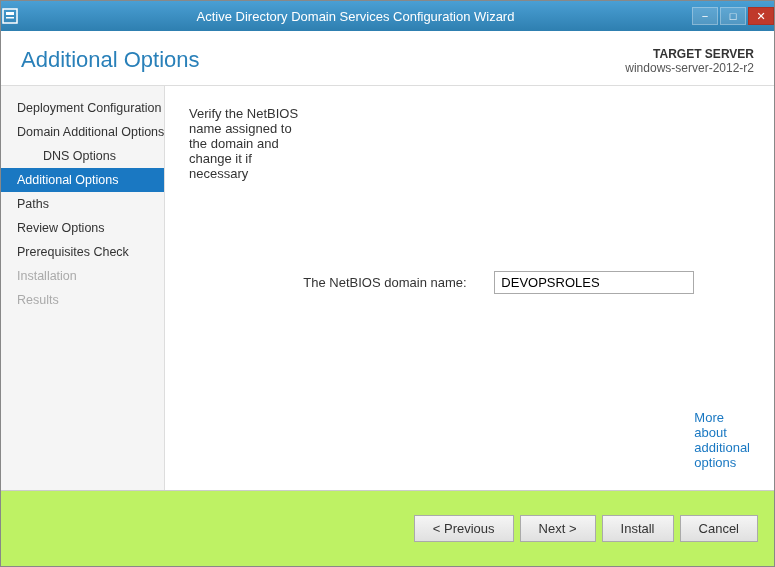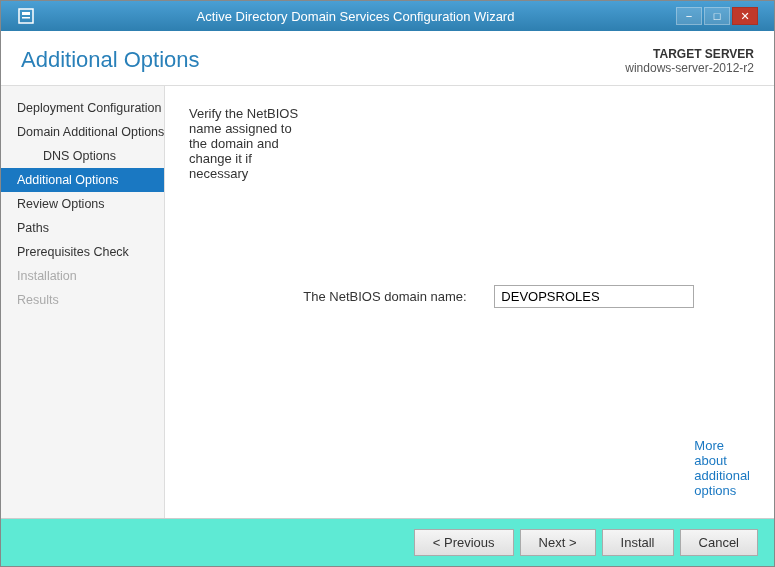--- a/index.html
+++ b/index.html
@@ -19,21 +19,21 @@
       display: flex;
       flex-direction: column;
       background: #fff;
       box-shadow: 2px 2px 8px rgba(0,0,0,0.4);
     }
     .titlebar {
       background: linear-gradient(to bottom, #4a9fd4, #2e7fb0);
       color: white;
       font-size: 13px;
       font-weight: normal;
-      padding: 6px 16px;
+      padding: 6px 0;
       display: flex;
       align-items: center;
       justify-content: space-between;
       user-select: none;
       flex-shrink: 0;
     }
     .titlebar-title {
       flex: 1;
       text-align: center;
       font-size: 13px;
@@ -165,23 +165,23 @@
       padding-top: 30px;
     }
     .more-link {
       color: #1a78c2;
       font-size: 13px;
       text-decoration: none;
       cursor: pointer;
     }
 
     .footer {
-      background: #5eead4;
+      background: #bef264;
       border-top: 1px solid #ccc;
-      padding: 10px 16px;
+      padding: 24px 16px;
       display: flex;
       justify-content: flex-end;
       align-items: flex-start;
       gap: 6px;
       flex-shrink: 0;
     }
     .footer-btn {
       padding: 5px 18px;
       font-size: 13px;
       border: 1px solid #aaa;
@@ -228,22 +228,22 @@
       </div>
     </div>
 
     <div class="body-area">
 
       <nav class="sidebar">
       <div class="sidebar-item">Deployment Configuration</div>
           <div class="sidebar-item">Domain Additional Options</div>
           <div class="sidebar-item indented">DNS Options</div>
           <div class="sidebar-item active">Additional Options</div>
+          <div class="sidebar-item">Paths</div>
           <div class="sidebar-item">Review Options</div>
-          <div class="sidebar-item">Paths</div>
           <div class="sidebar-item">Prerequisites Check</div>
           <div class="sidebar-item disabled">Installation</div>
           <div class="sidebar-item disabled">Results</div>
         </nav>
 
       <div class="content-area">
         <div class="content-inner">
           <p class="content-description">Verify the NetBIOS name assigned to the domain and change it if necessary</p>
           <div class="form-row">
             <label class="form-label">The NetBIOS domain name:</label>

